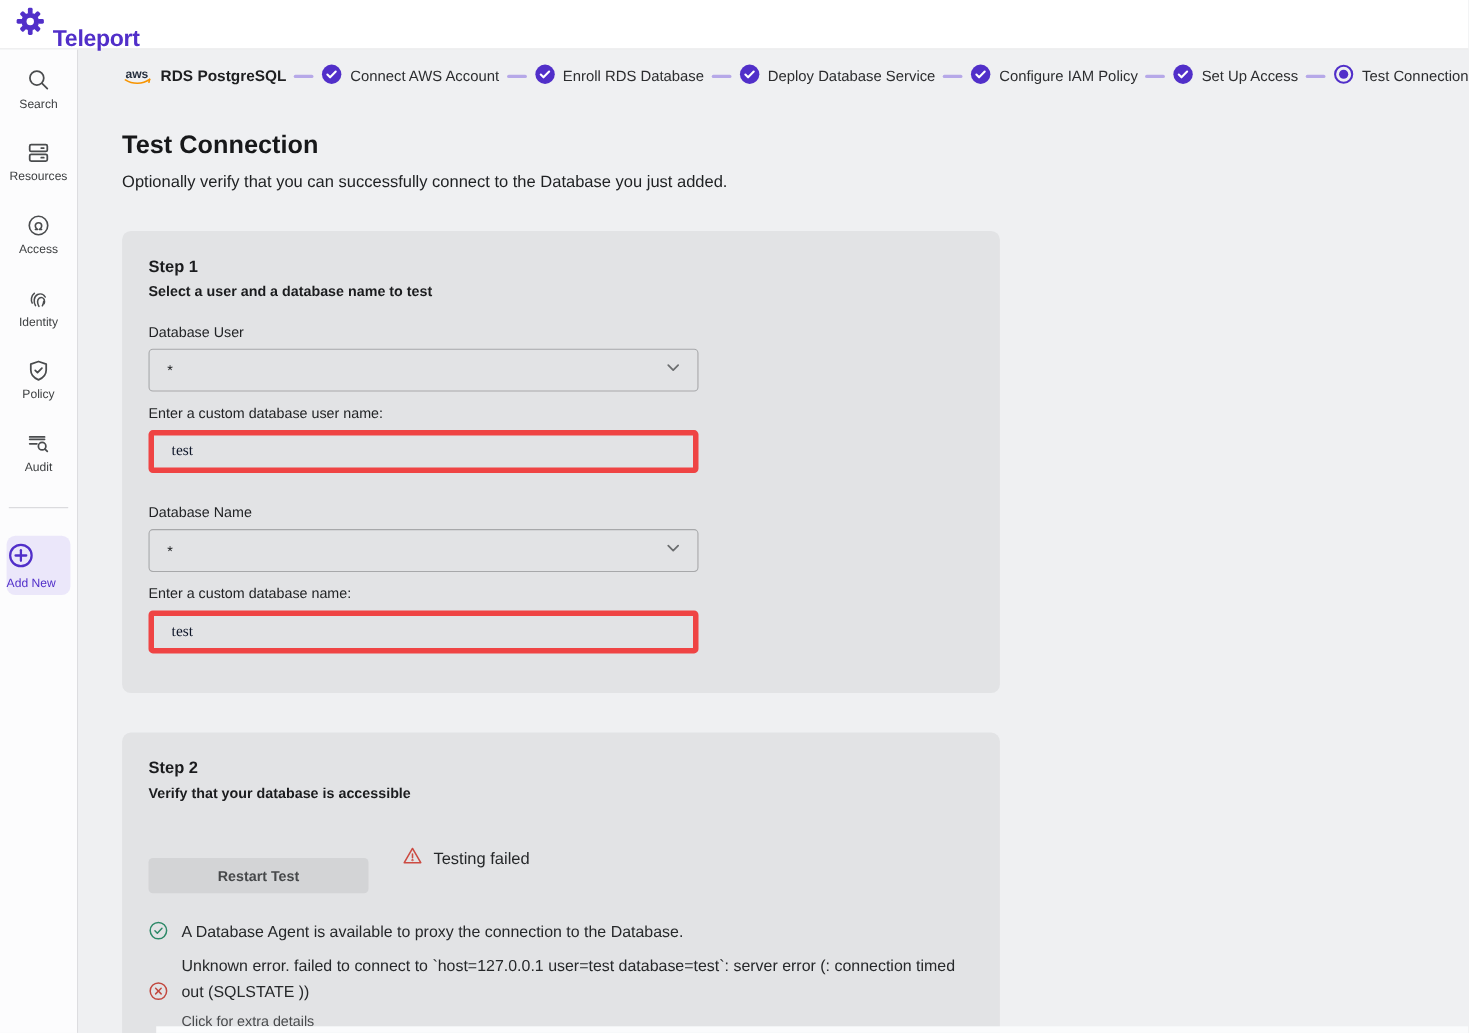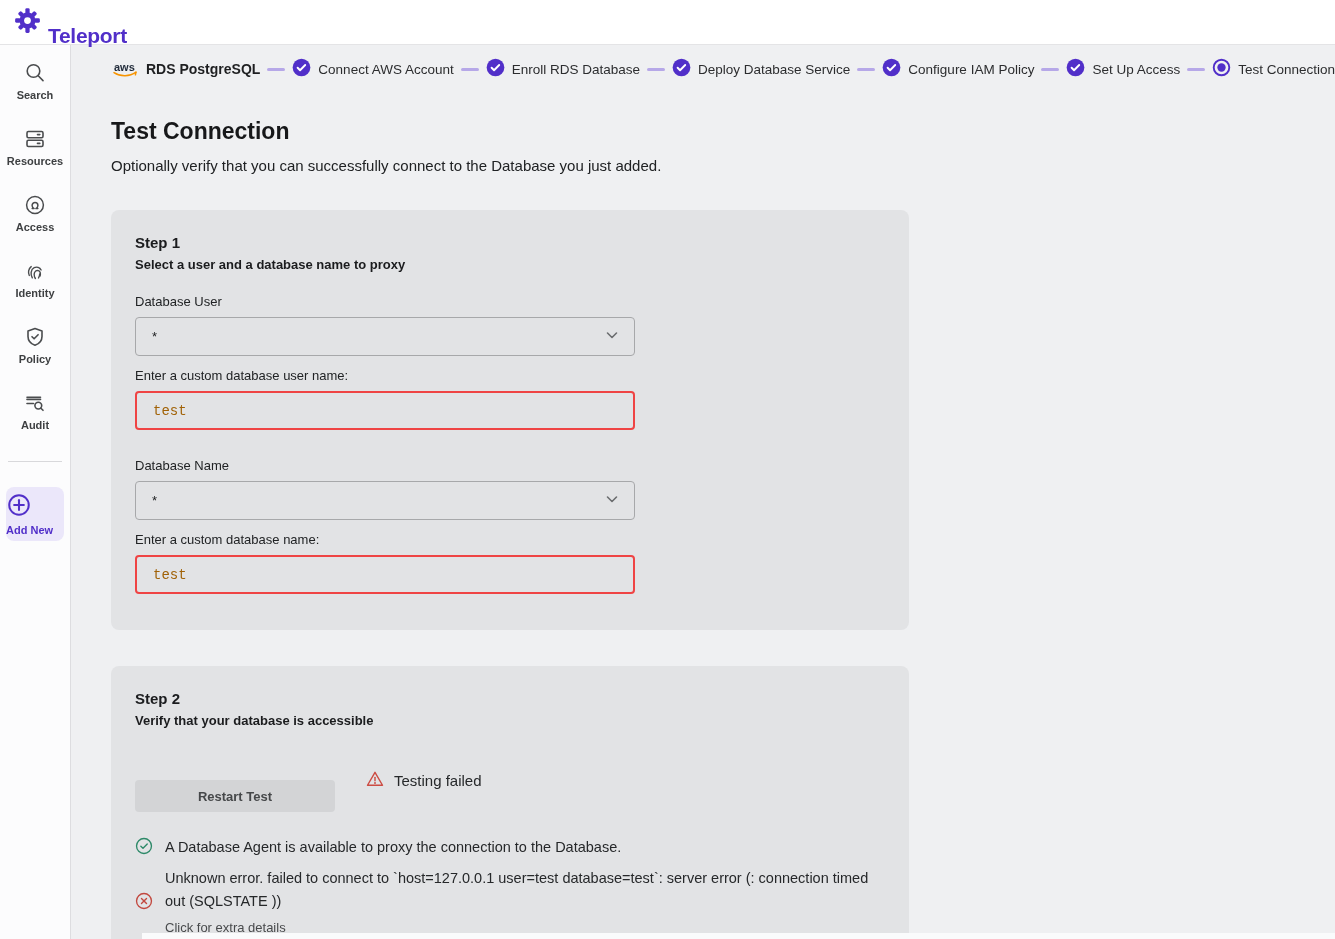--- a/index.html
+++ b/index.html
@@ -17,21 +17,21 @@
   }
   .logo { display:flex; align-items:center; gap:7px; }
   .logo-text { font-size:21px; font-weight:800; color:#512FC9; letter-spacing:-0.3px;margin-top:28px; }
 
   
   .shell { flex:1; display:flex; min-height:0; position:relative; }
 
   
   .sidebar {
     width:71px; background:#fcfcfd; border-right:1px solid #dddde0;
-    display:flex; flex-direction:column; align-items:center; padding-top:16px; flex:0 0 auto;font-weight:bold;
+    display:flex; flex-direction:column; align-items:center; padding-top:16px; flex:0 0 auto;
   }
   .nav-item { display:flex; flex-direction:column; align-items:center; margin-bottom:26px; cursor:pointer; }
   .nav-item svg { display:block; }
   .nav-label { font-size:11px; color:#3e4042; margin-top:4px; }
   .side-divider { width:54px; border-top:1px solid #d8d8db; margin:4px 0 12px 0; }
   .add-new {
     width:58px; height:54px; background:#ebe7fa; border-radius:8px;
     display:flex; flex-direction:column; align-items:flex-start; justify-content:center; cursor:pointer;margin-top:13px;
   }
   .add-new .nav-label { color:#512FC9; margin-top:2px; }
@@ -58,23 +58,23 @@
 
   .field-label { font-size:13px; color:#212325; margin-top:22px; }
   .field-label.tight { margin-top:12px; }
   .dropdown {
     width:500px; height:39px; border:1px solid #a7a8aa; border-radius:4px;
     display:flex; align-items:center; justify-content:space-between;
     padding:0 14px 0 16px; margin-top:8px; cursor:pointer; background:transparent;
   }
   .dropdown-value { font-size:13px; color:#212325; }
   .text-input {
-    width:500px; height:39px; border:2px solid #ef4444; border-radius:4px;
+    width:500px; height:39px; border:5px solid #ef4444; border-radius:4px;
     background:transparent; padding:0 16px; margin-top:8px; display:block;
-    font-size:14px; color:#a16207; font-family:Liberation Mono, monospace; outline:none;
+    font-size:14px; color:#0f172a; font-family:Liberation Serif, serif; outline:none;
   }
 
   
   .test-row { display:flex; align-items:center; margin-top:20px; }
   .restart-btn {
     width:200px; height:32px; background:#d3d4d6; border:none; border-radius:4px;
     font-size:13px; font-weight:bold; color:#46484a; cursor:pointer;
     font-family:"Liberation Sans","DejaVu Sans",sans-serif;
     margin-top:32px;
   }
@@ -280,21 +280,21 @@
           </span>
           <span>Test Connection</span>
         </span>
       </div>
 
       <h1 class="page-title">Test Connection</h1>
       <p class="page-subtitle">Optionally verify that you can successfully connect to the Database you just added.</p>
 
       <section class="card">
         <div class="card-heading">Step 1</div>
-        <div class="card-subheading">Select a user and a database name to proxy</div>
+        <div class="card-subheading">Select a user and a database name to test</div>
 
         <div class="field-label">Database User</div>
         <div class="dropdown">
           <span class="dropdown-value">*</span>
           <span>
             <svg width="16" height="16" viewBox="0 0 16 16" fill="none" stroke="#6b6d6f" stroke-width="1.6" stroke-linecap="round" stroke-linejoin="round">
                 <path d="M3.5 6 l4.5 4.5 L12.5 6"></path>
               </svg>
           </span>
         </div>

